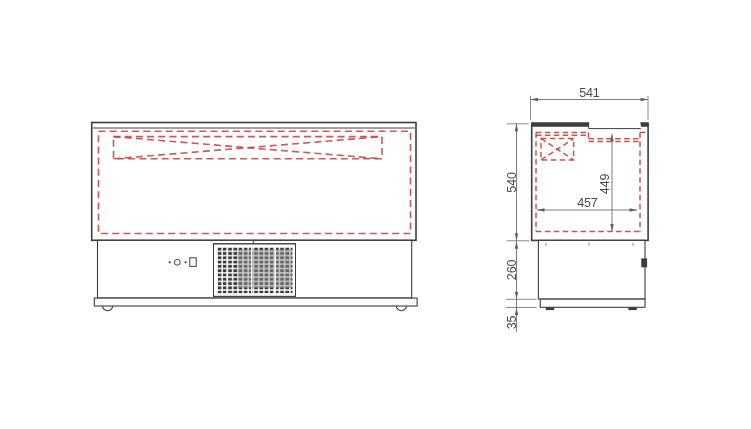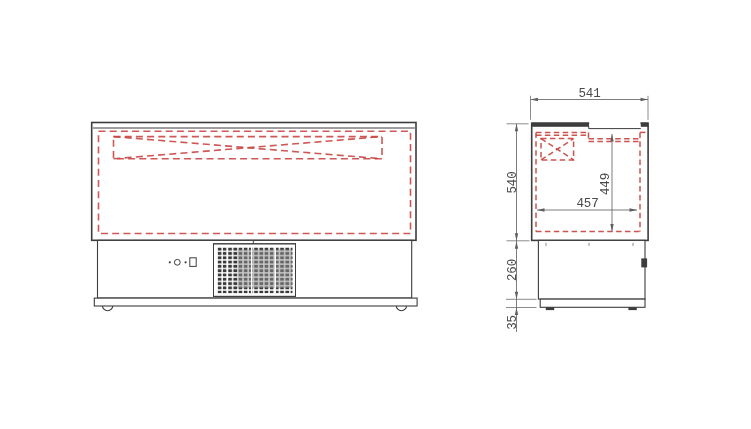--- a/index.html
+++ b/index.html
@@ -1,17 +1,17 @@
 <!DOCTYPE html>
 <html><head>
 <meta charset="utf-8">
 <style>
   html,body { margin:0; padding:0; background:#ffffff; }
   .canvas { position:relative; width:729px; height:429px; background:#ffffff; overflow:hidden;
-            font-family:Liberation Mono, monospace; }
+            font-family:Liberation Sans, sans-serif; }
   svg { position:absolute; left:0; top:0; }
   .olw  { stroke:#3d3d3d; fill:#ffffff; stroke-width:1.6; }
   .olw2 { stroke:#3d3d3d; fill:#ffffff; stroke-width:1.1; }
   .thin { stroke:#3d3d3d; fill:none; stroke-width:1; }
   .fillol { fill:#3d3d3d; stroke:none; }
 
   
   .red  { stroke:#c6413d; fill:none; stroke-width:1.6; stroke-dasharray:7 4.2; opacity:0.88; }
   .redS { stroke:#c6413d; fill:none; stroke-width:1.5; stroke-dasharray:5.5 3.4; opacity:0.9; }
 

